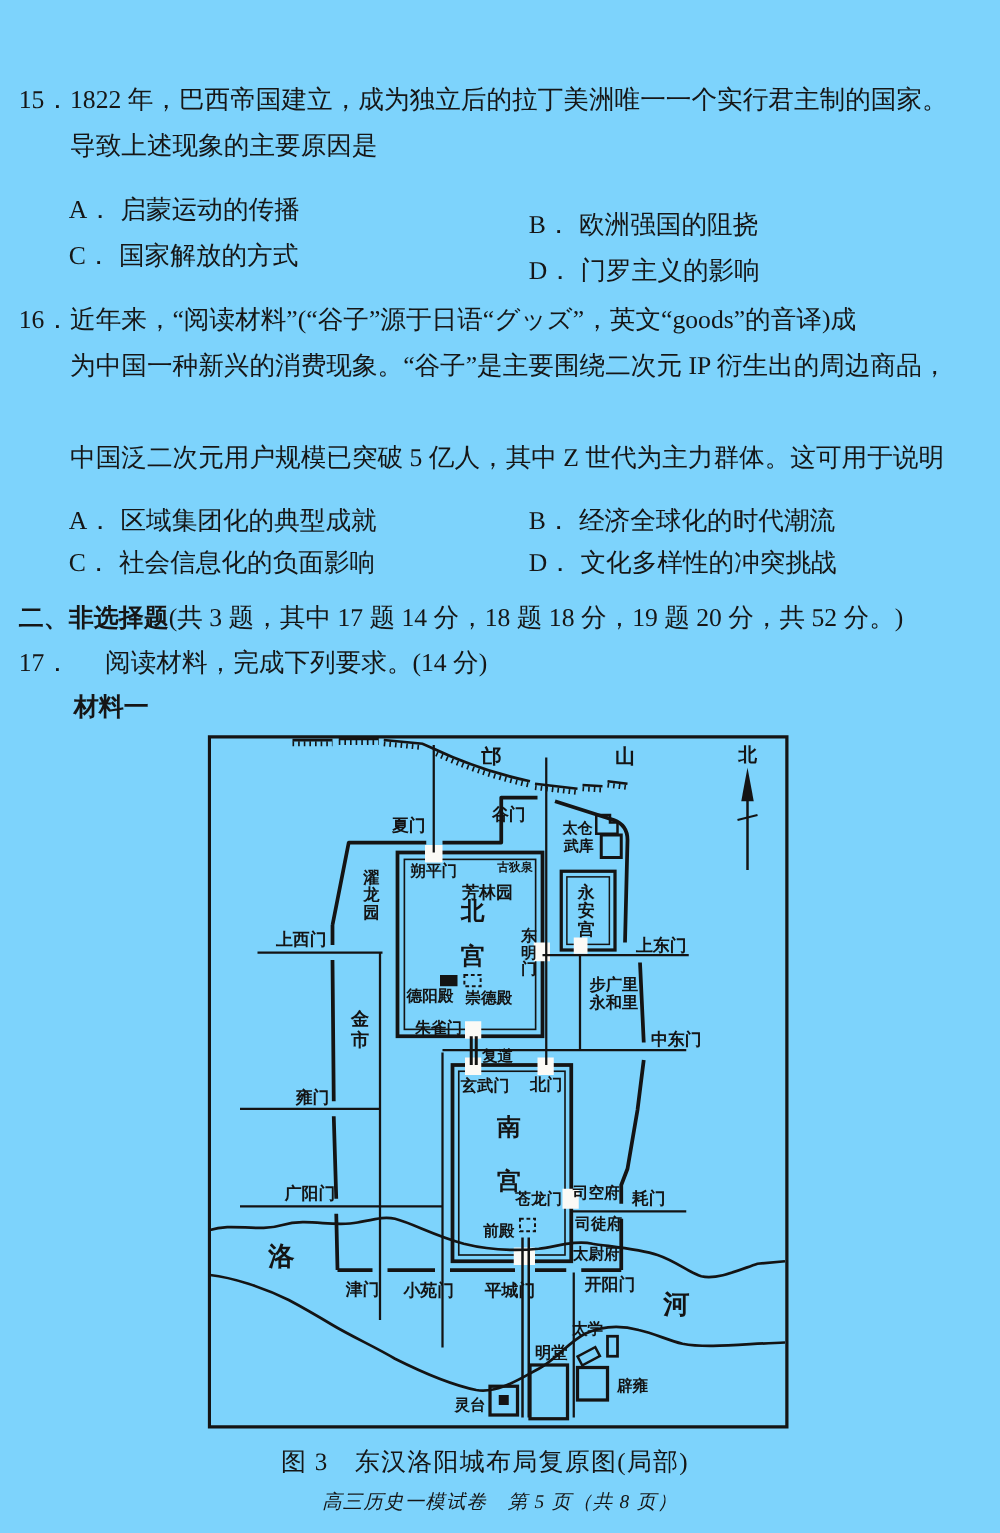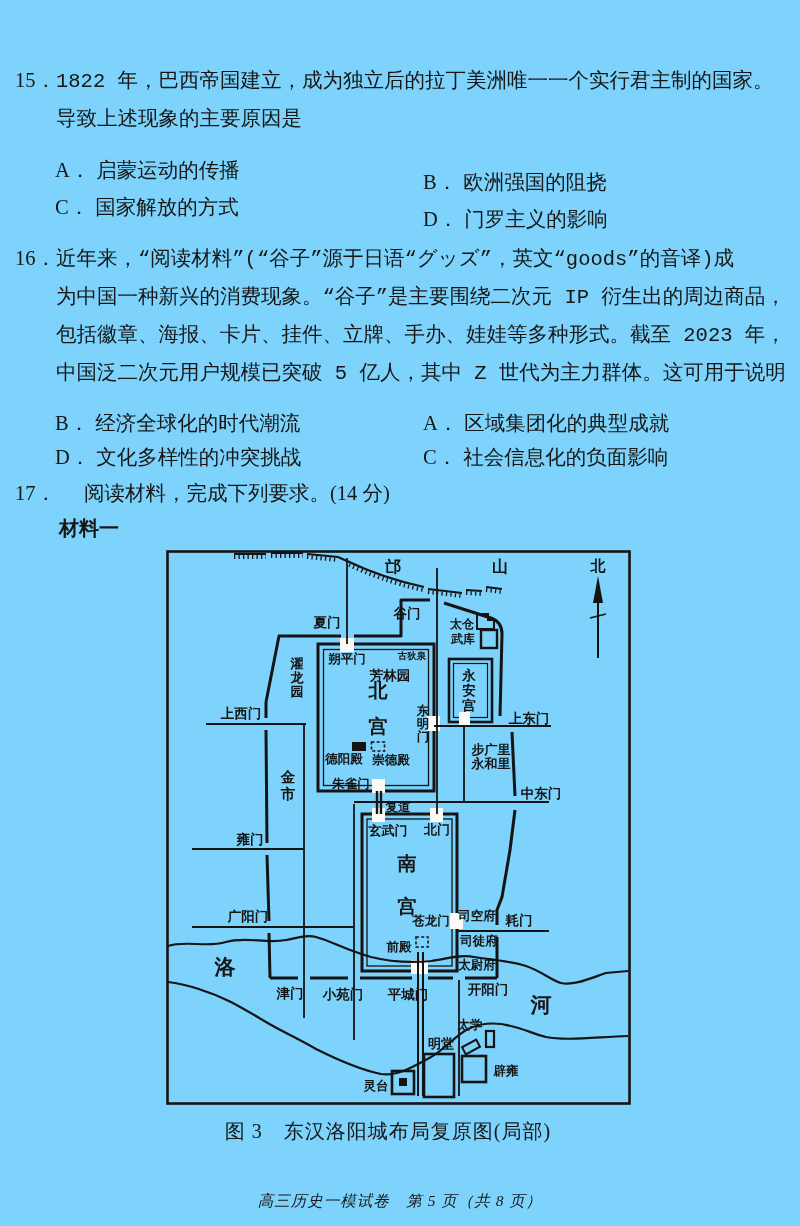--- a/index.html
+++ b/index.html
@@ -5,21 +5,21 @@
   html,body{margin:0;padding:0;}
   .page{
     width:800px;height:1226px;position:relative;overflow:hidden;
     background:#7dd3fc;color:#161616;
     font-family:"Liberation Serif","DejaVu Serif",serif;
   }
   .content{padding:62px 14px 0 15px;}
   .qrow{display:flex;font-size:20.5px;line-height:37px;}
   .qnum{flex:0 0 40px;white-space:nowrap;}
   .qbody{flex:1;}
-  .qline{white-space:nowrap;font-family:Liberation Mono, monospace;}
+  .qline{white-space:nowrap;}
   .optgrid{display:grid;grid-template-columns:368px 1fr;padding-left:40px;margin-top:14px;}
   .opt{font-size:20.5px;line-height:37px;white-space:nowrap;}
   .opt .olabel{margin-right:6px;}
   .shift12{transform:translateY(12px);}
   .q16 .opt{line-height:34px;}
   .sectionline{font-size:20.5px;line-height:34px;margin-top:10px;white-space:nowrap;}
   .sectionline .stitle{font-weight:700;font-family:"Liberation Sans","DejaVu Sans",sans-serif;font-size:20px;}
   .q17line{font-size:20.5px;line-height:34px;margin-top:2px;gap:28px;}
   .material{font-size:20px;font-weight:700;line-height:32px;padding-left:44px;margin-top:2px;}
   .mapwrap{margin-left:151px;margin-top:6px;width:466px;}
@@ -55,36 +55,39 @@
         </div>
       </div>
     </div>
 
     <div class="q16" style="margin-top:14px;">
       <div class="qrow">
         <span class="qnum">16．</span>
         <span class="qbody">
           <span class="qline">近年来，“阅读材料”(“谷子”源于日语“グッズ”，英文“goods”的音译)成</span><br>
           <span class="qline">为中国一种新兴的消费现象。“谷子”是主要围绕二次元 IP 衍生出的周边商品，</span><br>
-          <span class="qline">包括徽章、海报、卡片、挂件、立牌、手办、娃娃等多种形式。截至 2023 年，</span><br>
+          <br>
           <span class="qline">中国泛二次元用户规模已突破 5 亿人，其中 Z 世代为主力群体。这可用于说明</span>
         </span>
       </div>
       <div class="optgrid">
+        <div>
+          <div class="opt"><span class="olabel">A．</span><span>区域集团化的典型成就</span></div>
+          <div class="opt"><span class="olabel">C．</span><span>社会信息化的负面影响</span></div>
+        </div>
         <div>
           <div class="opt"><span class="olabel">B．</span><span>经济全球化的时代潮流</span></div>
           <div class="opt"><span class="olabel">D．</span><span>文化多样性的冲突挑战</span></div>
         </div>
-        <div>
-          <div class="opt"><span class="olabel">A．</span><span>区域集团化的典型成就</span></div>
-          <div class="opt"><span class="olabel">C．</span><span>社会信息化的负面影响</span></div>
-        </div>
-      </div>
-    </div>
-
+      </div>
+    </div>
+
+    <div class="sectionline">
+      <span class="stitle">二、非选择题</span><span>(共 3 题，其中 17 题 14 分，18 题 18 分，19 题 20 分，共 52 分。)</span>
+    </div>
 
     <div class="q17line qrow">
       <span class="qnum">17．</span>
       <span class="qbody">阅读材料，完成下列要求。(14 分)</span>
     </div>
     <div class="material">材料一</div>
 
     <div class="mapwrap">
       <svg id="map-svg" width="466" height="556" viewBox="0 0 466 556">
 

